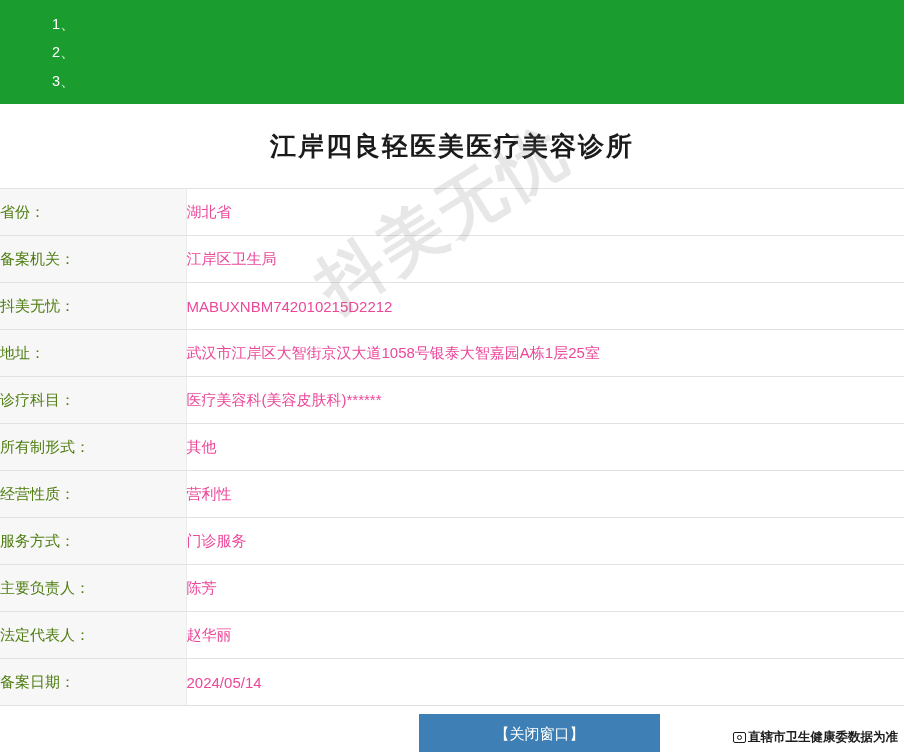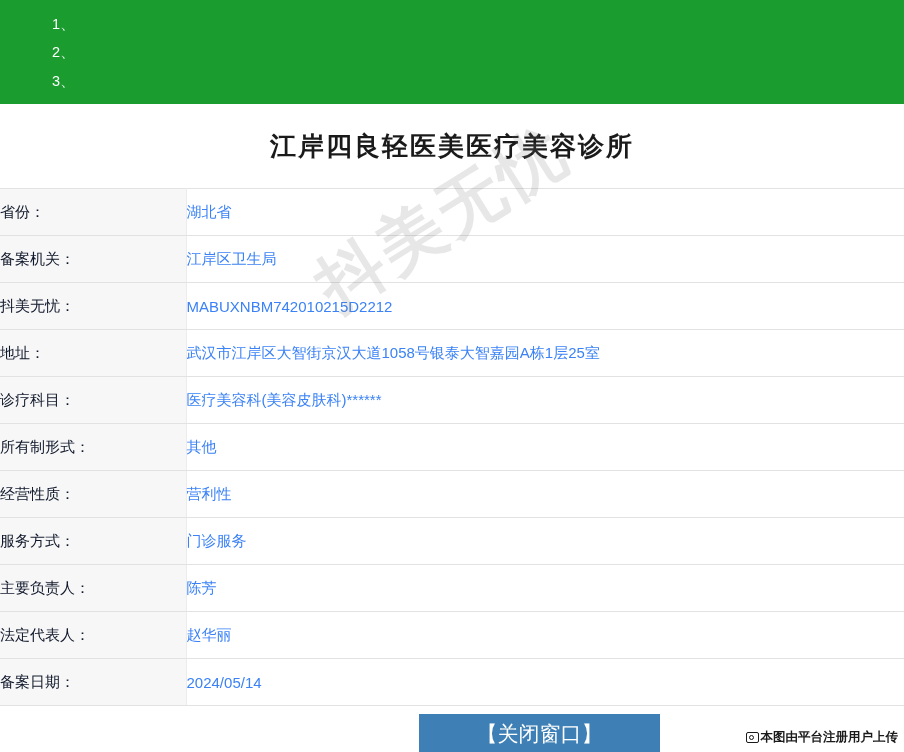--- a/index.html
+++ b/index.html
@@ -74,28 +74,28 @@
   .info-table td {
     border-top: 1px solid #e2e2e2;
     border-bottom: 1px solid #e2e2e2;
     padding: 0;
     vertical-align: middle;
     font-size: 15px;
   }
   .cell-label {
     width: 186px;
     background: #f7f7f7;
-    color: #0f172a;
+    color: #4d7c0f;
     padding-left: 8px;
     box-sizing: border-box;
     border-right: 1px solid #ececec;
   }
   .cell-value {
     background: transparent;
-    color: #3b82f6;
+    color: #ec4899;
     padding-left: 10px;
     box-sizing: border-box;
     margin-top: 20px;
   }
 
   
   .watermark {
     position: absolute;
     left: 300px;
     top: 255px;
@@ -119,21 +119,21 @@
     height: 48px;
   }
   .close-btn {
     position: absolute;
     left: 419px;
     top: 10px;
     width: 241px;
     height: 38px;
     background: #3e7fb5;
     color: #ffffff;
-    font-size: 21px;
+    font-size: 15px;
     border: none;
     text-align: center;
     line-height: 38px;
     cursor: pointer;
     font-family: "Liberation Sans", sans-serif;
   }
   .upload-note {
     position: absolute;
     right: 6px;
     bottom: 6px;
@@ -230,14 +230,14 @@
     </tr>
     <tr>
       <td class="cell-label">备案日期：</td>
       <td class="cell-value">2024/05/14</td>
     </tr>
   </tbody>
 </table>
 
 <div class="footer">
   <button class="close-btn">【关闭窗口】</button>
-  <div class="upload-note"><span class="cam"></span><span>本图由平台注册用户上传</span></div>
+  <div class="upload-note"><span class="cam"></span><span>直辖市卫生健康委数据为准</span></div>
 </div>
 
 </body></html>

